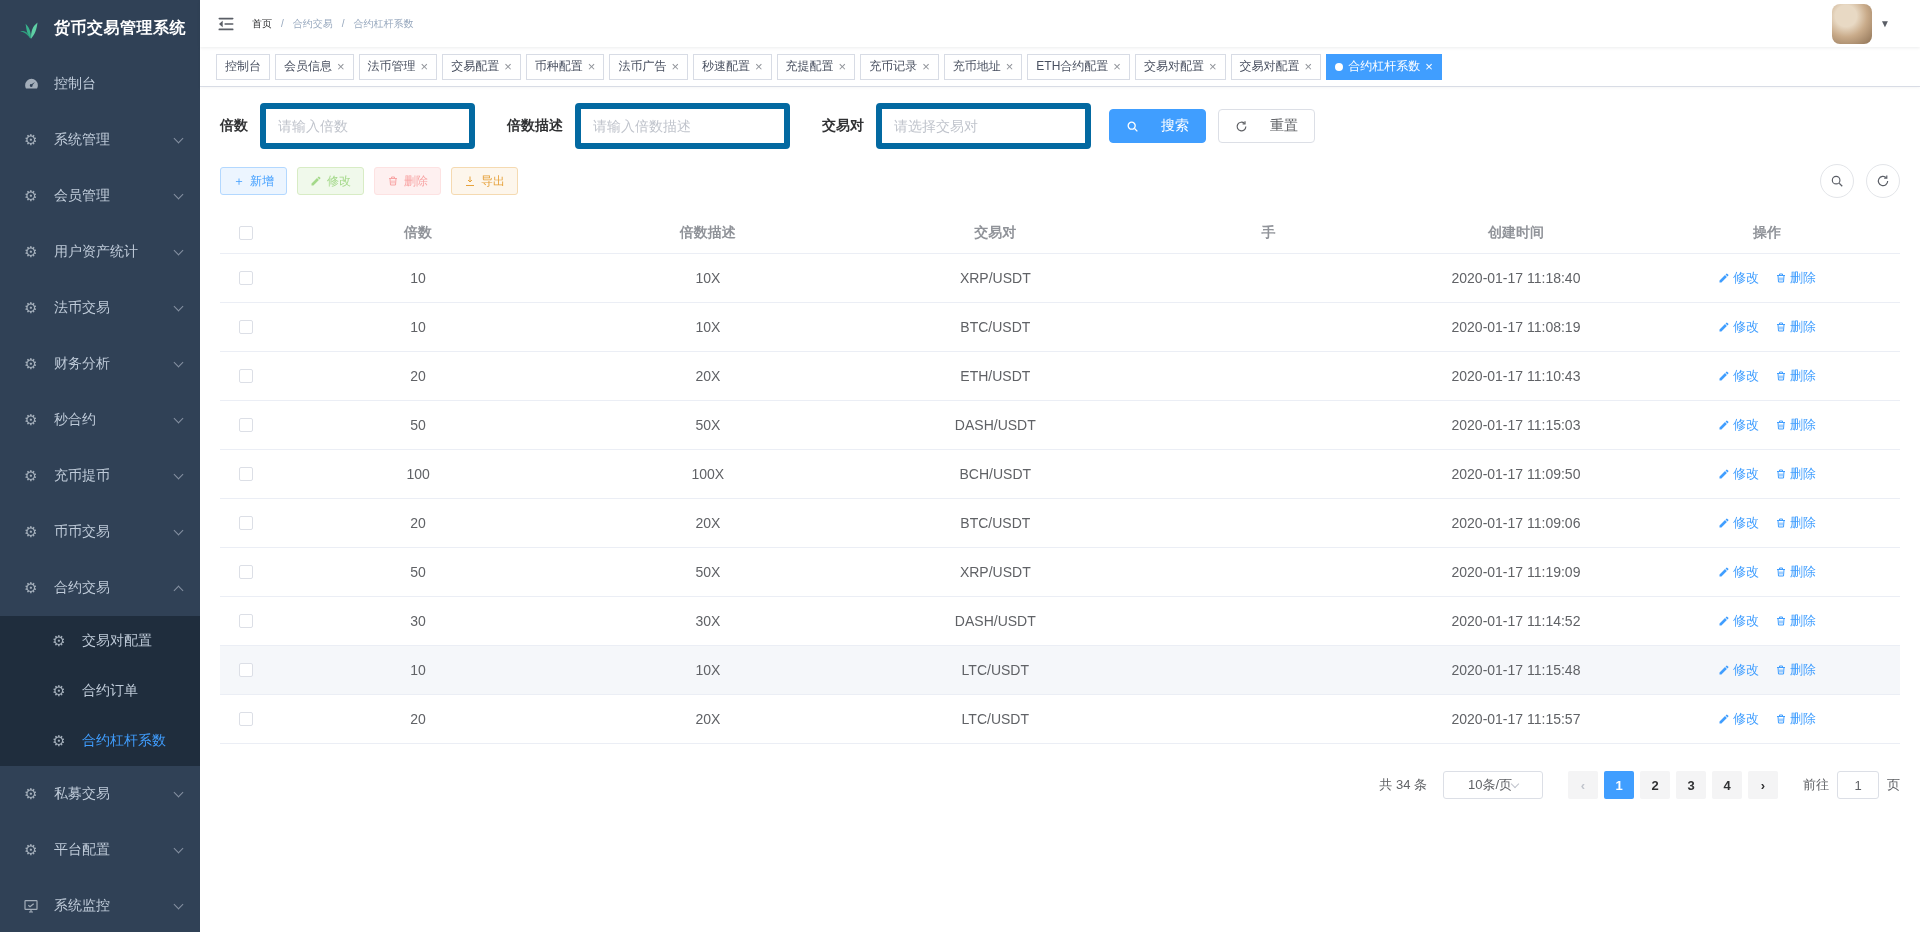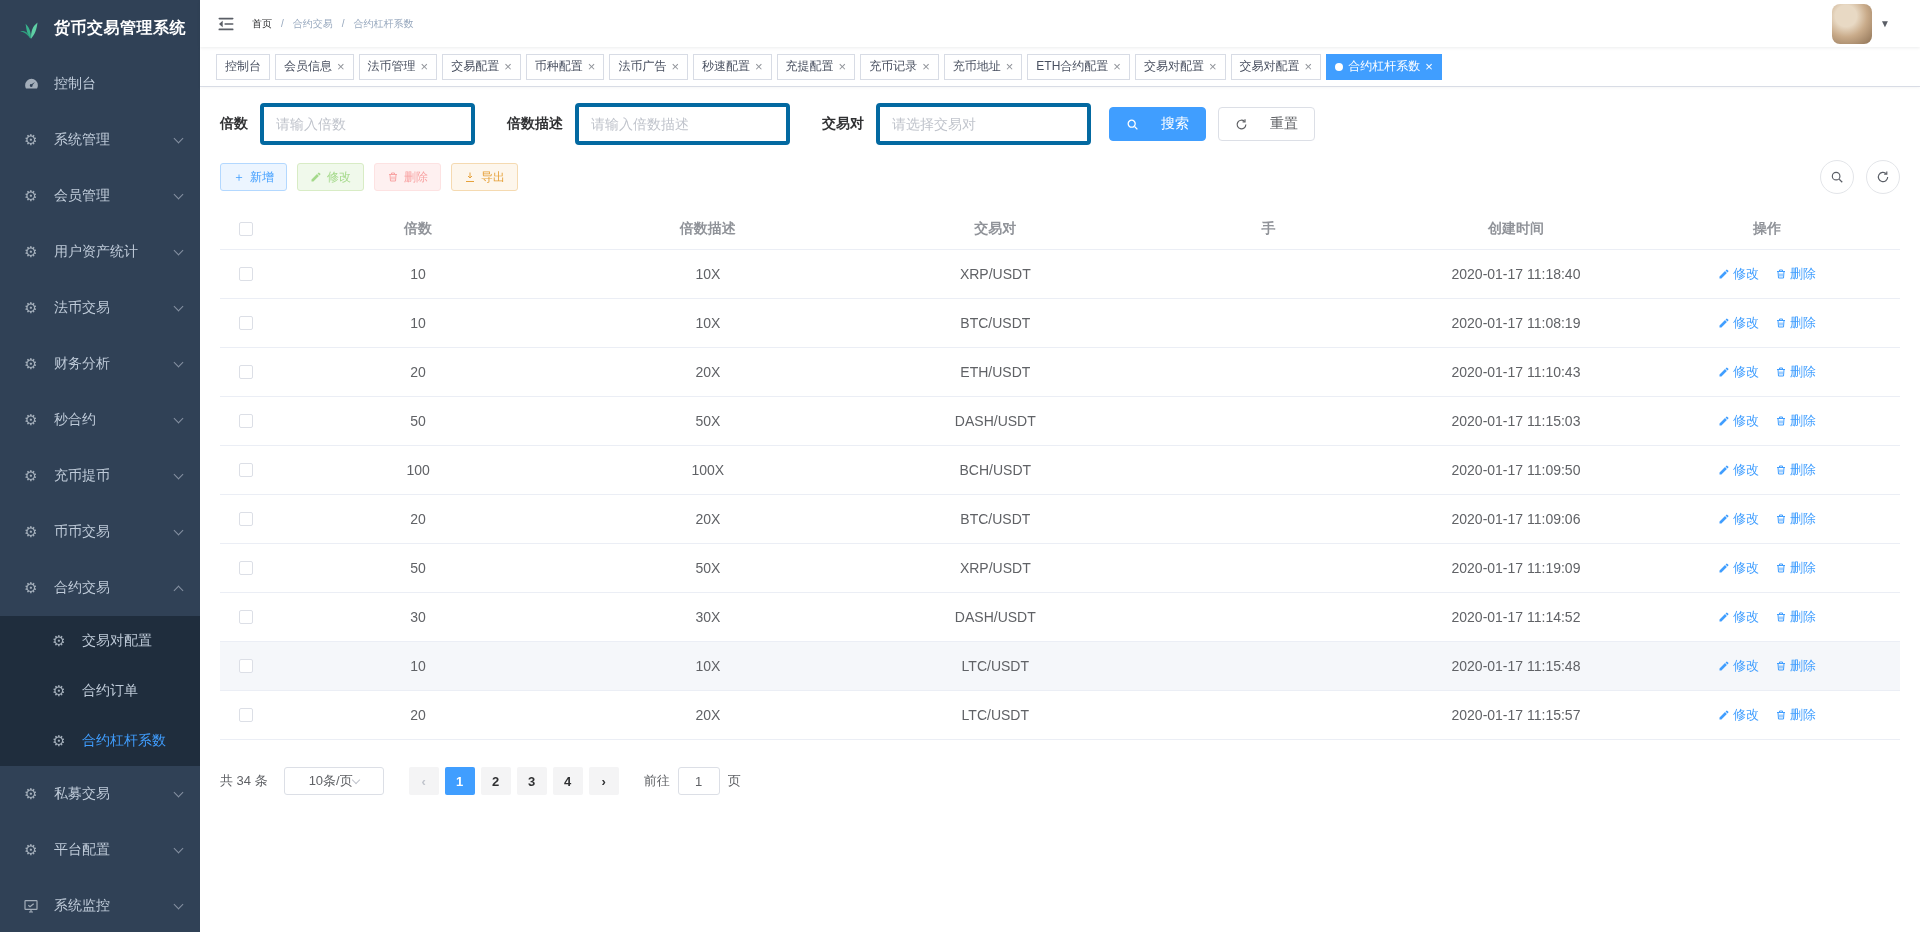--- a/index.html
+++ b/index.html
@@ -39,21 +39,21 @@
   .tag.active { background:#409eff; border-color:#409eff; color:#fff; }
   .tag.active .close { color:#fff; }
   .dot { width:8px; height:8px; border-radius:50%; background:#fff; }
 
   .content { flex:1; padding:0 20px; background:#fff; }
 
   
   .filter-row { display:flex; align-items:center; margin-top:16px; }
   .f-group { display:flex; align-items:center; margin-right:32px; }
   .f-label { font-size:14px; font-weight:bold; color:#303133; margin-right:12px; white-space:nowrap; }
-  .f-input { width:215px; height:34px; border:4px solid #0369a1; border-radius:4px; padding:17px 12px; font-size:14px; color:#606266; outline:none; font-family:inherit; }
+  .f-input { width:215px; height:34px; border:6px solid #0369a1; border-radius:4px; padding:17px 12px; font-size:14px; color:#606266; outline:none; font-family:inherit; }
   .f-input::placeholder { color:#c0c4cc; }
   .btn { display:inline-flex; align-items:center; gap:22px; cursor:pointer; font-family:inherit; }
   .btn-search { height:34px; padding:0 16px; background:#409eff; color:#fff; border:1px solid #409eff; border-radius:4px; font-size:14px; }
   .btn-reset { height:34px; padding:0 16px; background:#fff; color:#606266; border:1px solid #dcdfe6; border-radius:4px; font-size:14px; margin-left:12px; }
 
   
   .toolbar-row { display:flex; align-items:center; margin-top:15px; }
   .tb-btn { height:28px; padding:0 12px; font-size:12px; border-radius:3px; border:1px solid; display:inline-flex; align-items:center; gap:5px; margin-right:10px; }
   .tb-add    { background:#ecf5ff; border-color:#b3d8ff; color:#409eff; }
   .tb-edit   { background:#f0f9eb; border-color:#d8ecc5; color:#a4d98a; }
@@ -69,21 +69,21 @@
   .t-row { height:49px; }
   .t-row.hovered { background:#f5f7fa; }
   .col { text-align:center; overflow:hidden; white-space:nowrap; }
   .col-check { width:52px; flex-shrink:0; display:flex; justify-content:center; }
   .col-mult { flex:1.24; } .col-desc { flex:1.22; } .col-pair { flex:1.22; }
   .col-hand { flex:1.10; } .col-time { flex:1.0; } .col-ops { flex:1.13; display:flex; justify-content:center; gap:16px; }
   .cb { width:14px; height:14px; border:1px solid #dcdfe6; border-radius:2px; background:#fff; cursor:pointer; display:inline-block; }
   .op-link { color:#409eff; font-size:13px; display:inline-flex; align-items:center; gap:3px; cursor:pointer; text-decoration:none; }
 
   
-  .pagination { display:flex; align-items:center; margin-top:27px; font-size:13px; color:#606266; }
+  .pagination { display:flex; align-items:center; justify-content:flex-end; margin-top:27px; font-size:13px; color:#606266; }
   .pg-total { margin-right:16px; }
   .pg-size { width:100px; height:28px; border:1px solid #dcdfe6; border-radius:3px; display:flex; align-items:center; justify-content:center; cursor:pointer; margin-right:22px; color:#606266; }
   .pg-size .chev-s { width:6px; height:6px; border-right:1.3px solid #c0c4cc; border-bottom:1.3px solid #c0c4cc; transform:rotate(45deg); margin-top:-3px; }
   .pg-btn { min-width:30px; height:28px; padding:0 4px; background:#f4f4f5; border-radius:2px; display:flex; align-items:center; justify-content:center; margin:0 3px; color:#303133; font-weight:bold; cursor:pointer; font-size:13px; }
   .pg-btn.arrow { color:#303133; }
   .pg-btn.disabled { color:#c0c4cc; }
   .pg-btn.active { background:#409eff; color:#fff; }
   .pg-goto { display:flex; align-items:center; gap:8px; margin-left:22px; }
   .pg-input { width:42px; height:28px; border:1px solid #dcdfe6; border-radius:3px; text-align:center; font-size:13px; color:#606266; outline:none; font-family:inherit; }
 

